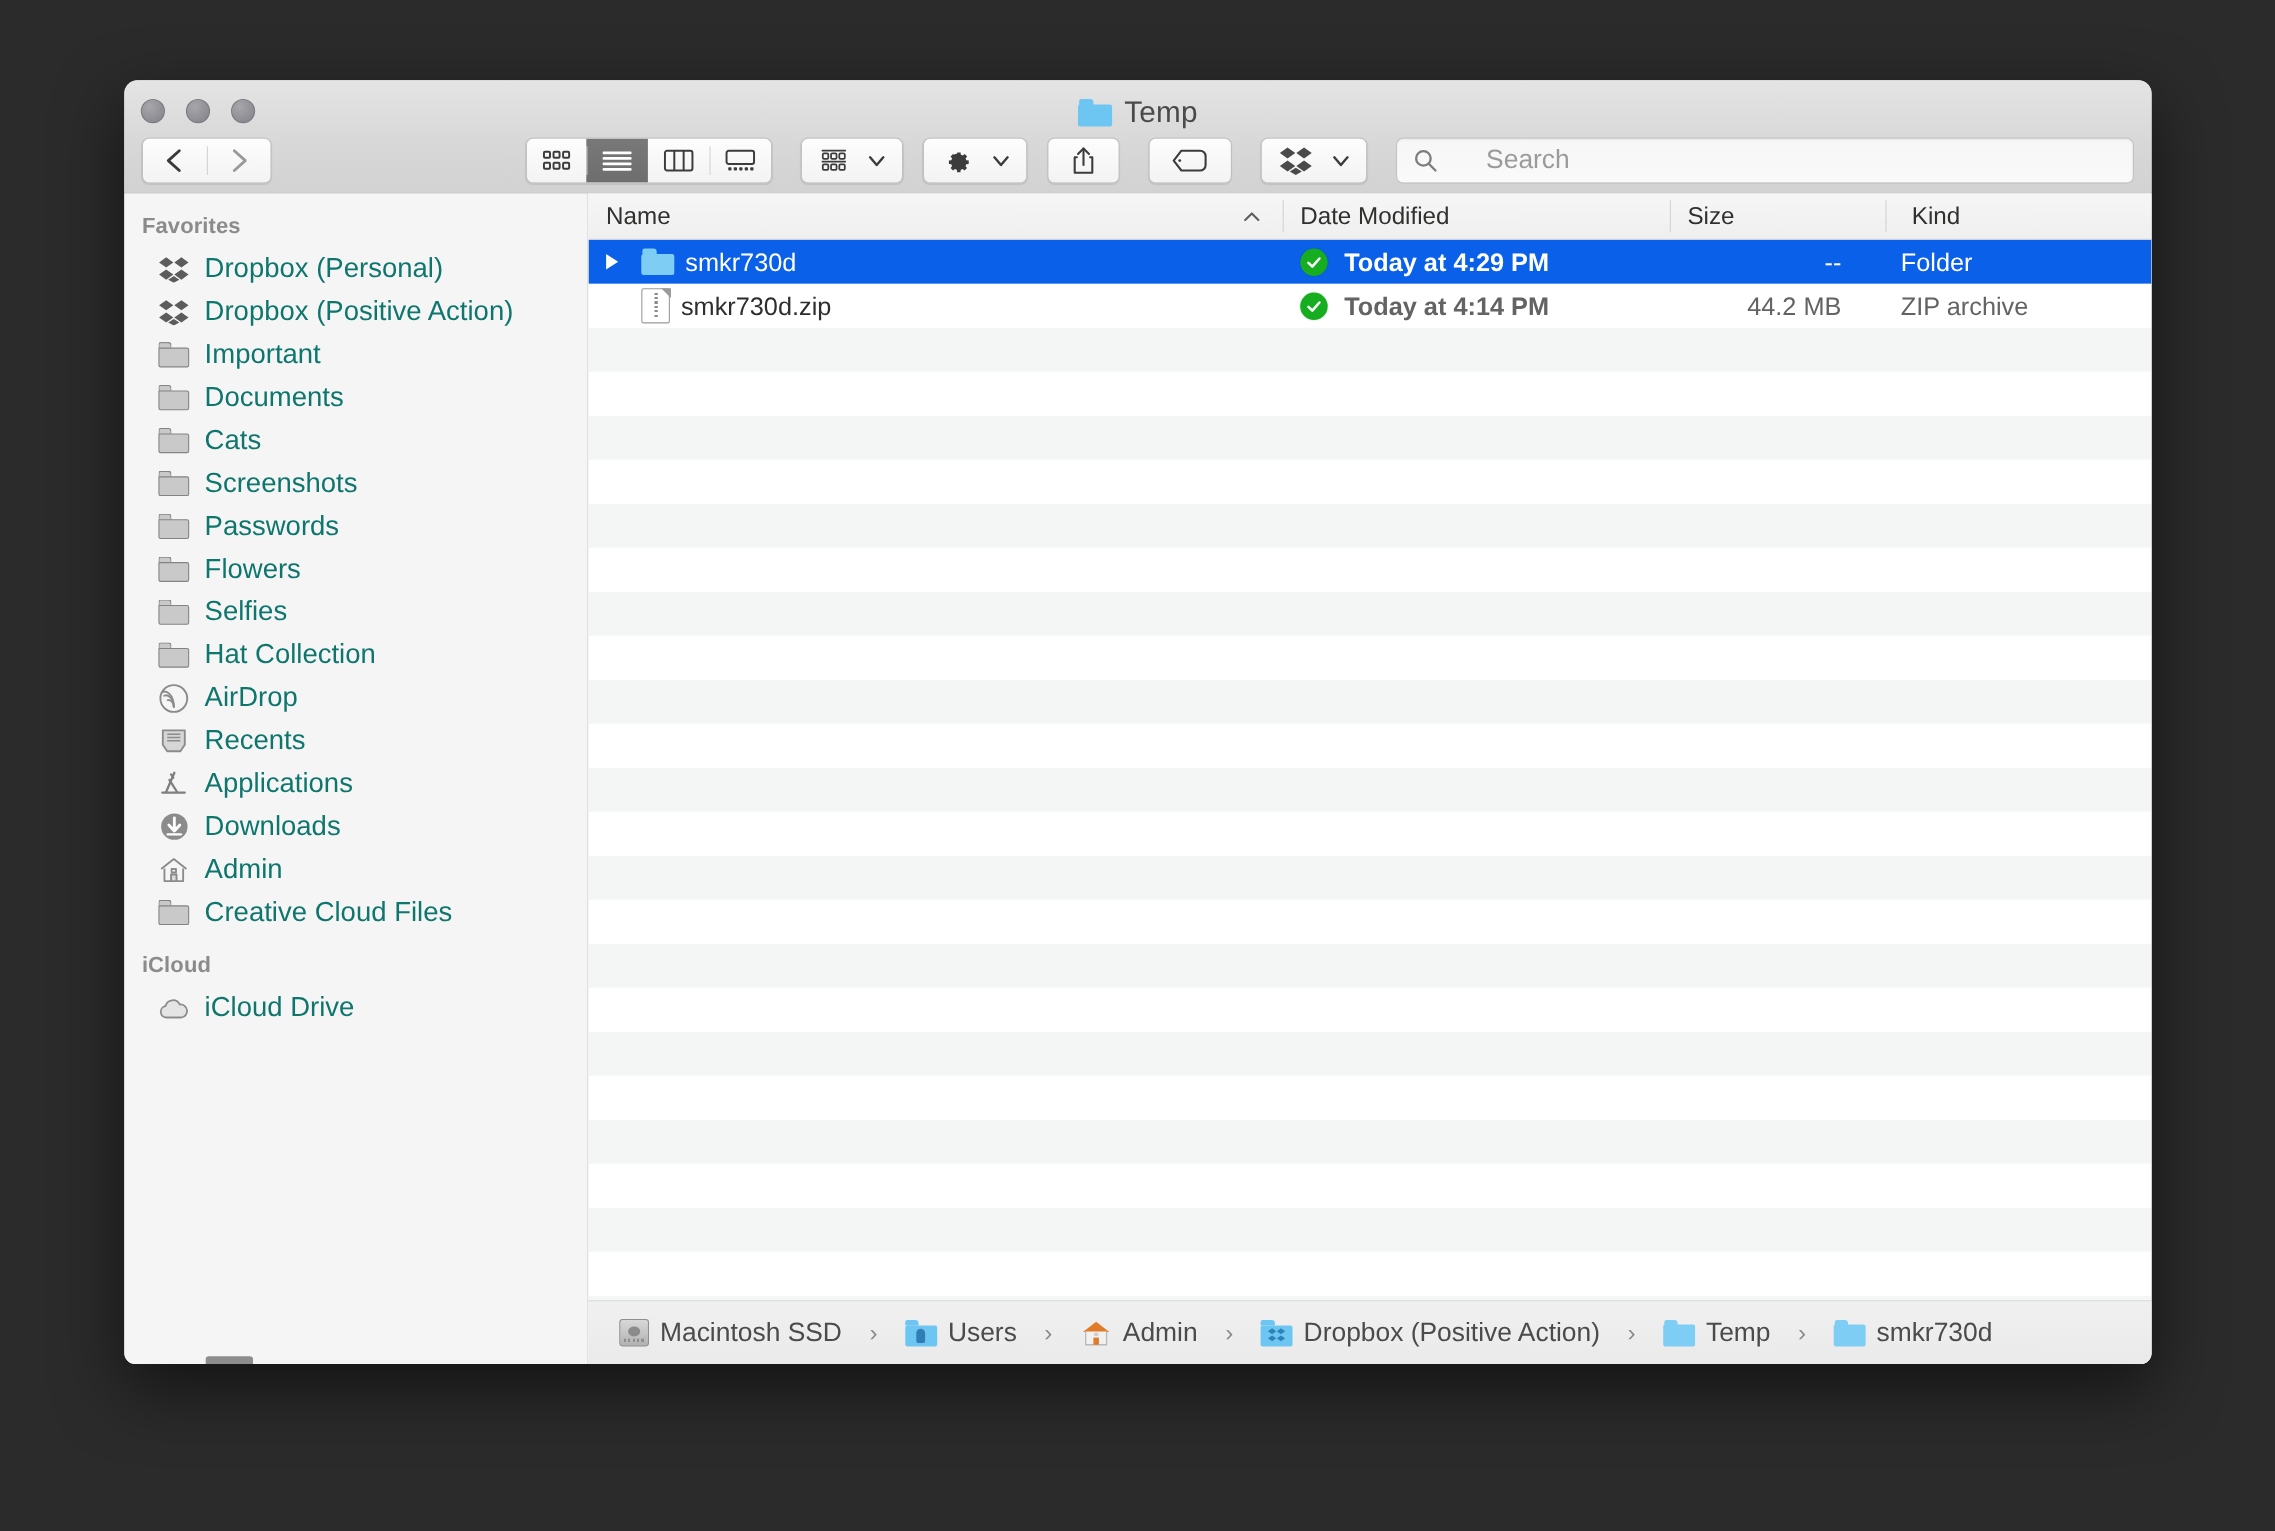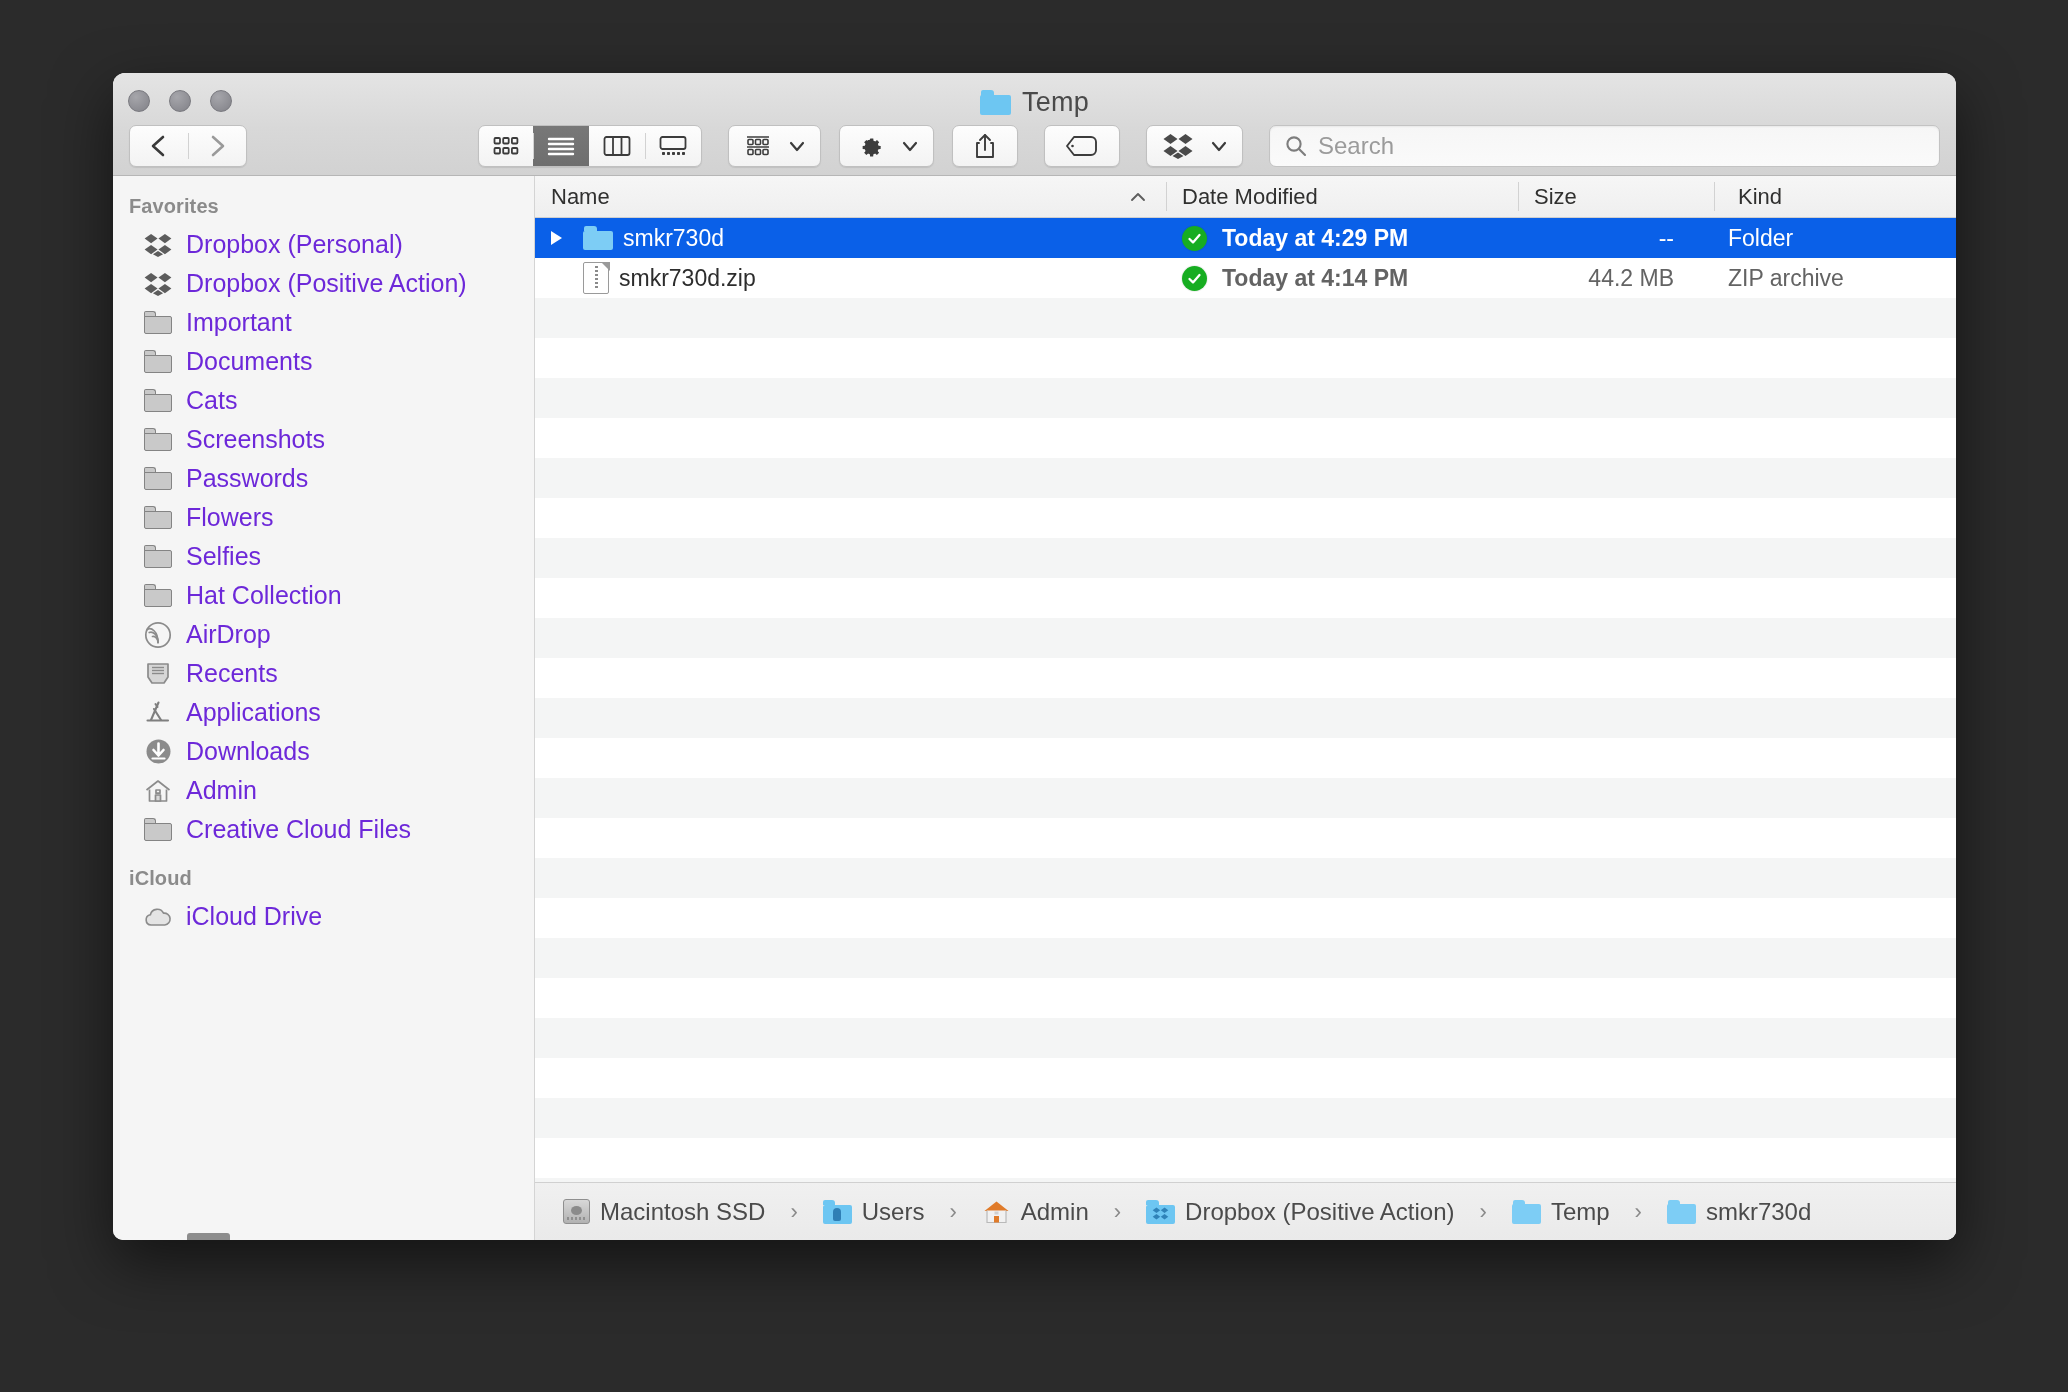--- a/index.html
+++ b/index.html
@@ -180,20 +180,21 @@
     flex: 1;
     background: linear-gradient(to bottom,#f6f6f6,#fafafa);
     border: 0.5px solid #c3c3c3;
     border-radius: 7px;
     padding: 0 14px;
     box-shadow: inset 0 1px 2px rgba(0,0,0,0.06);
   }
   #search-field .ph {
     font-size: 24px;
     color: #9b9b9b;
+    margin-left: 33px;
   }
 
   
   #window-body {
     flex: 1;
     display: flex;
     min-height: 0;
     position: relative;
   }
 
@@ -216,21 +217,21 @@
   .sb-item {
     display: flex;
     align-items: center;
     gap: 13px;
     height: 39px;
     padding-left: 30px;
     cursor: default;
   }
   .sb-item .label {
     font-size: 25px;
-    color: #6d28d9;
+    color: #0f766e;
     white-space: nowrap;
   }
   .sb-icon {
     width: 30px; height: 26px;
     flex: none;
     display: flex;
     align-items: center;
     justify-content: center;
   }
 

